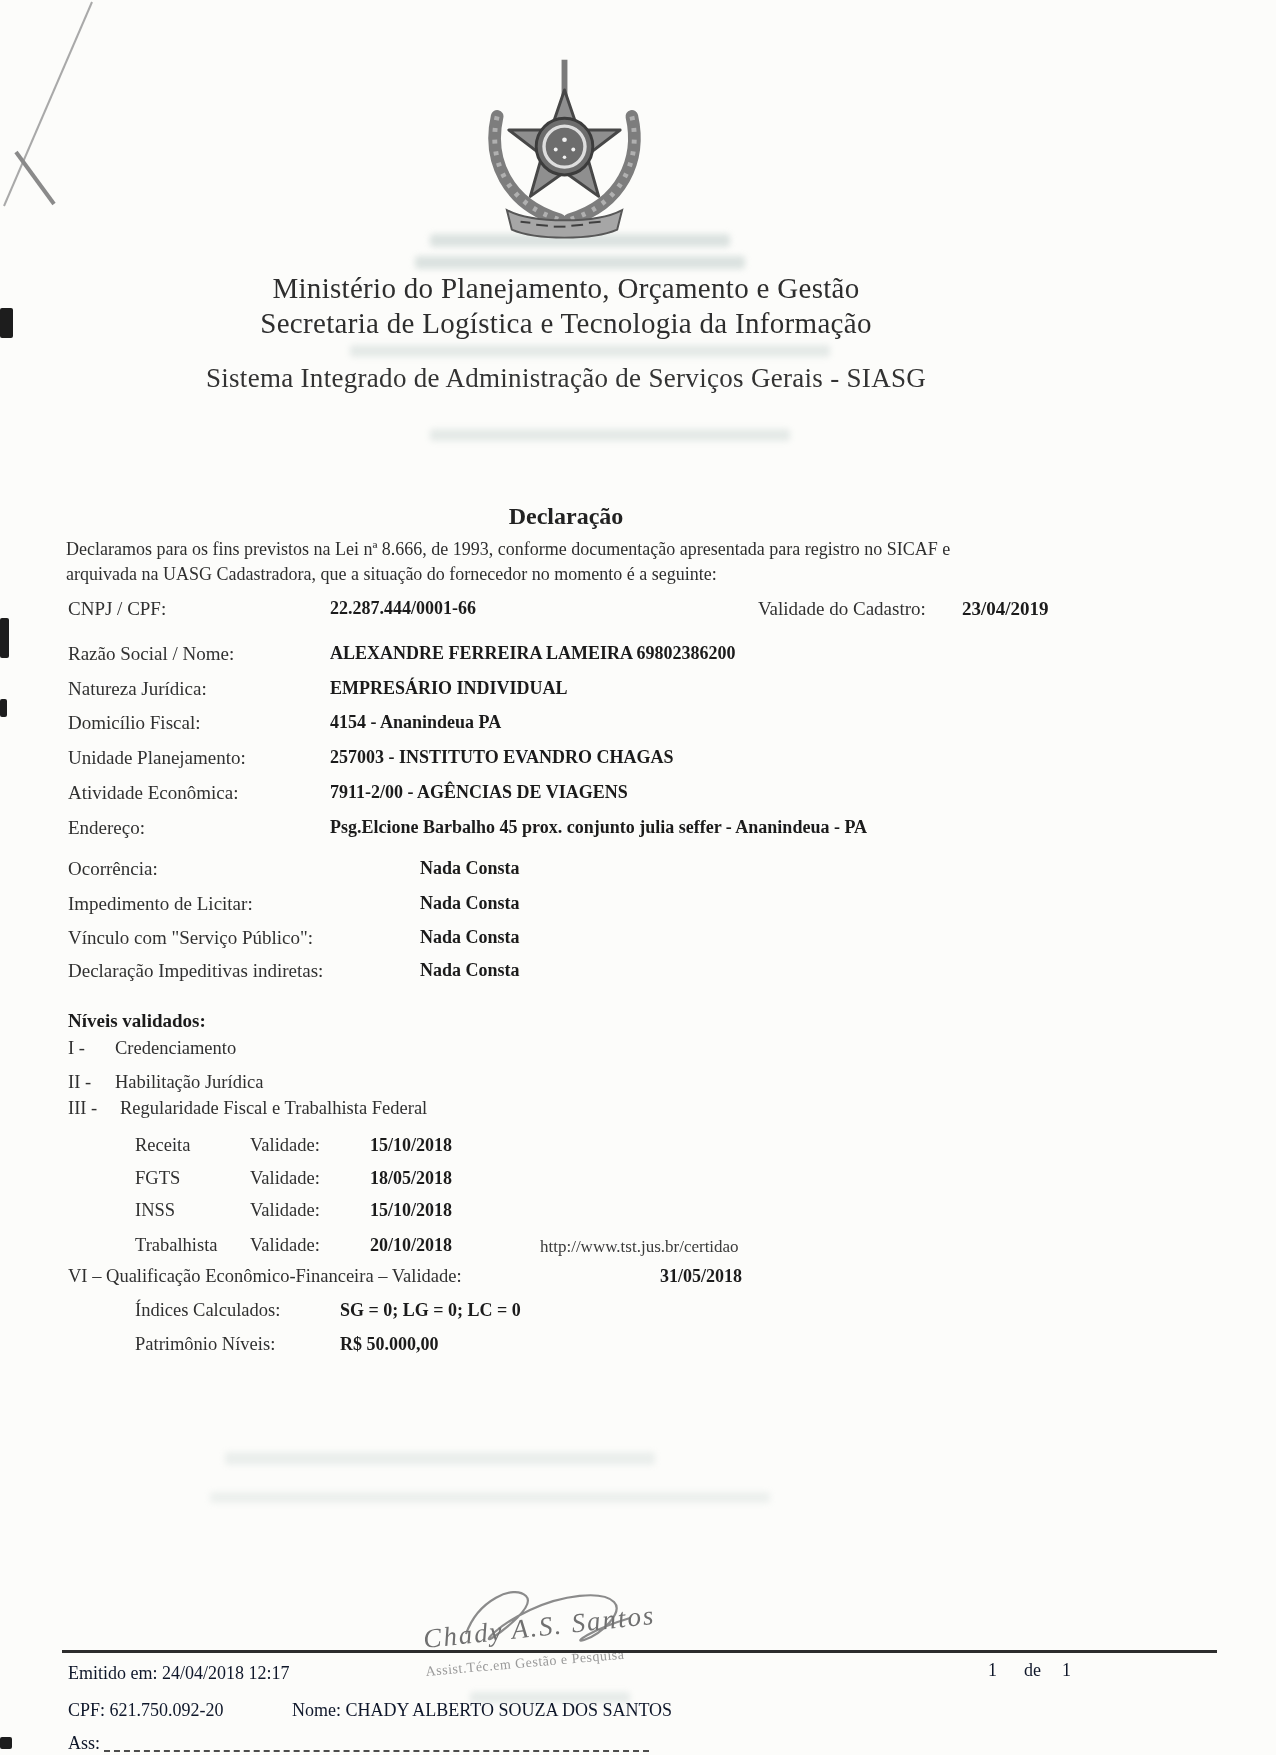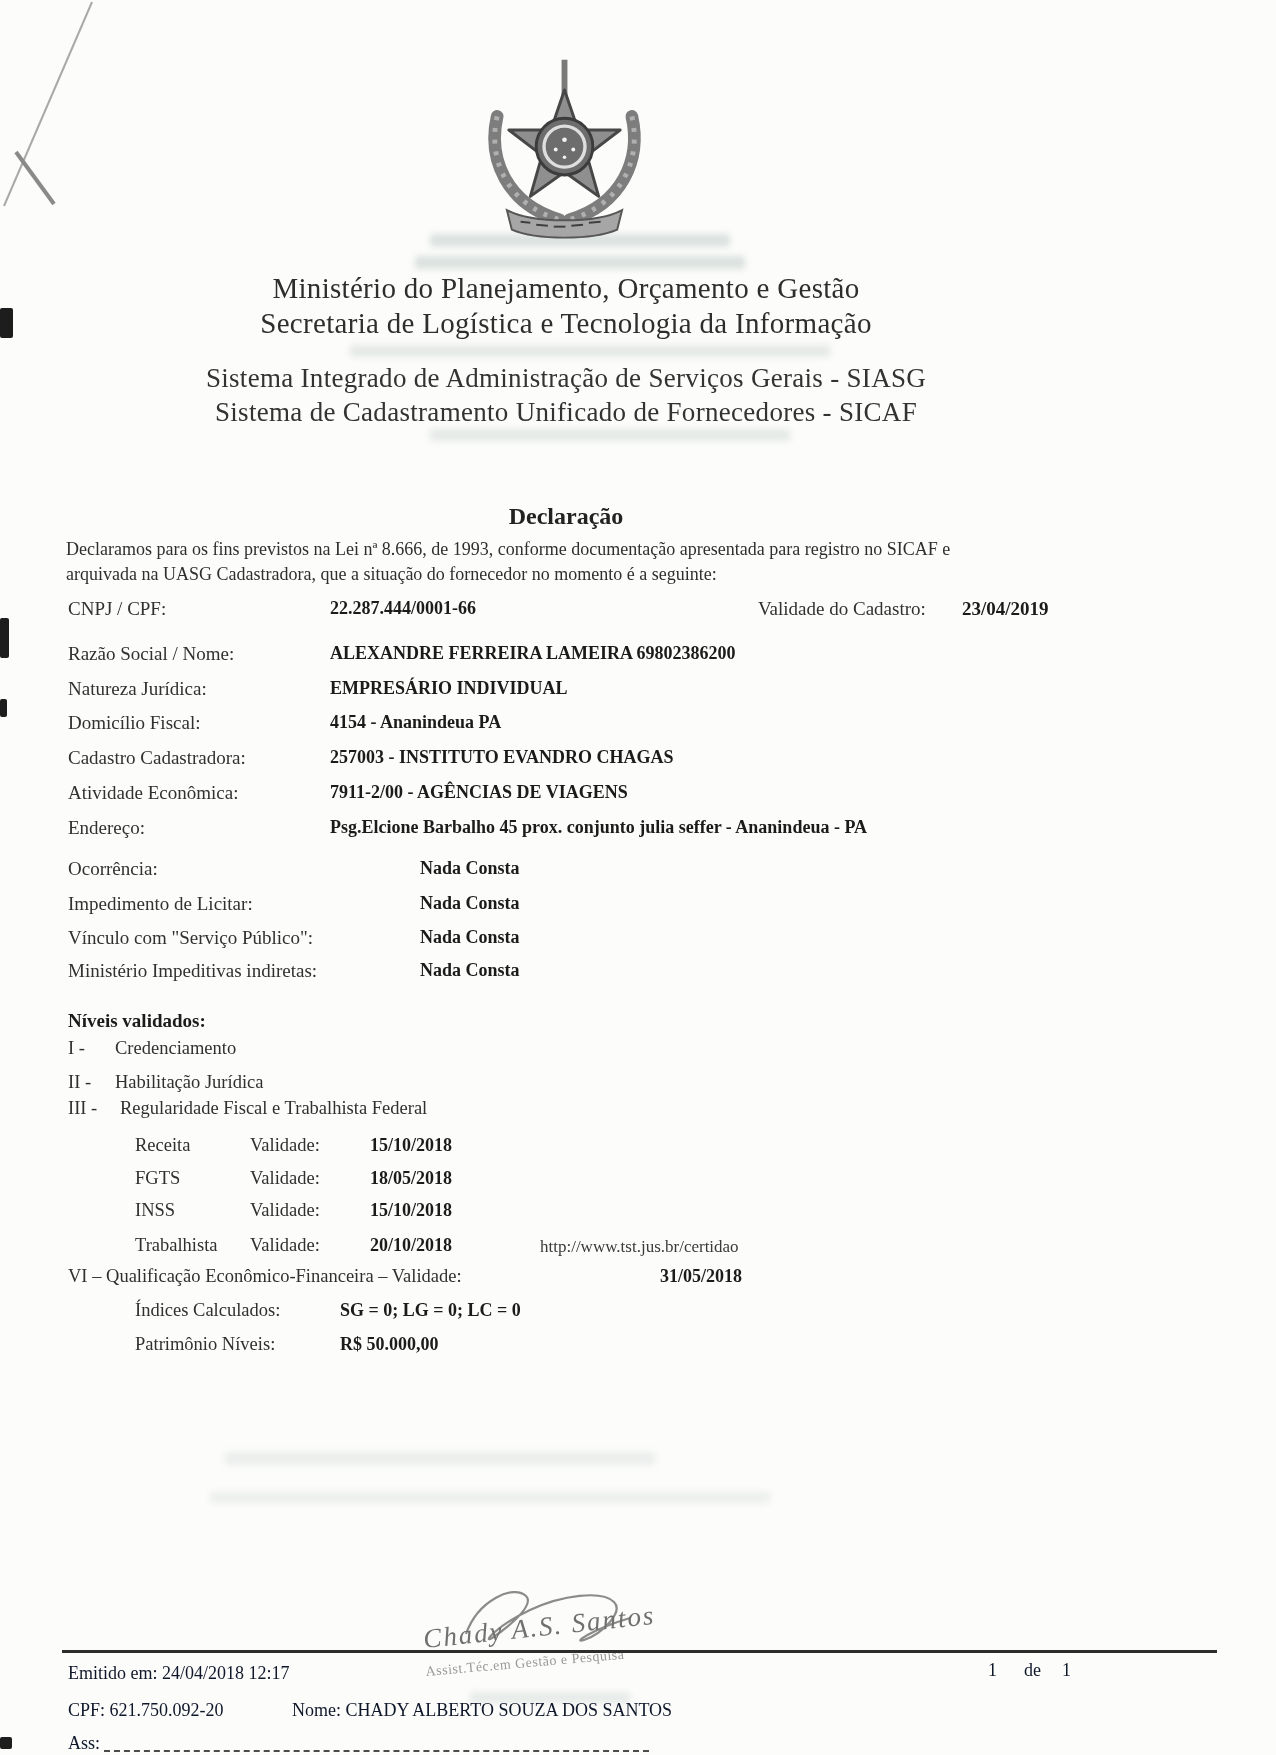--- a/index.html
+++ b/index.html
@@ -77,21 +77,20 @@
         <line x1="94" y1="175" x2="106" y2="175"></line>
           <line x1="112" y1="174" x2="124" y2="173"></line>
         <line x1="130" y1="171" x2="142" y2="170"></line>
       </g>
     </svg>
   </div>
 
   <div class="abs ctr h1" style="top:272px;">Ministério do Planejamento, Orçamento e Gestão</div>
   <div class="abs ctr h1" style="top:307px;">Secretaria de Logística e Tecnologia da Informação</div>
   <div class="abs ctr h2" style="top:363px;">Sistema Integrado de Administração de Serviços Gerais - SIASG</div>
-  <div class="abs ctr h2" style="top:397px;">Sistema de Cadastramento Unificado de Fornecedores - SICAF</div>
 
   <div class="abs ctr title" style="top:503px;">Declaração</div>
   <div class="abs body-txt" style="left:66px;top:539px;">Declaramos para os fins previstos na Lei nª 8.666, de 1993, conforme documentação apresentada para registro no SICAF e</div>
   <div class="abs body-txt" style="left:66px;top:564px;">arquivada na UASG Cadastradora, que a situação do fornecedor no momento é a seguinte:</div>
 
   <div class="abs" style="left:0;top:598px;width:100%;">
     <span class="abs lab" style="left:68px;">CNPJ / CPF:</span>
     <span class="abs val" style="left:330px;">22.287.444/0001-66</span>
     <span class="abs lab" style="left:758px;">Validade do Cadastro:</span>
     <span class="abs val" style="left:962px;font-size:19px;">23/04/2019</span>
@@ -102,21 +101,21 @@
   </div>
   <div class="abs" style="left:0;top:678px;width:100%;">
     <span class="abs lab" style="left:68px;">Natureza Jurídica:</span>
     <span class="abs val" style="left:330px;">EMPRESÁRIO INDIVIDUAL</span>
   </div>
   <div class="abs" style="left:0;top:712px;width:100%;">
     <span class="abs lab" style="left:68px;">Domicílio Fiscal:</span>
     <span class="abs val" style="left:330px;">4154 - Ananindeua PA</span>
   </div>
   <div class="abs" style="left:0;top:747px;width:100%;">
-    <span class="abs lab" style="left:68px;">Cadastro Cadastradora:</span>
+    <span class="abs lab" style="left:68px;">Unidade Planejamento:</span>
     <span class="abs val" style="left:330px;">257003 - INSTITUTO EVANDRO CHAGAS</span>
   </div>
   <div class="abs" style="left:0;top:782px;width:100%;">
     <span class="abs lab" style="left:68px;">Atividade Econômica:</span>
     <span class="abs val" style="left:330px;">7911-2/00 - AGÊNCIAS DE VIAGENS</span>
   </div>
   <div class="abs" style="left:0;top:817px;width:100%;">
     <span class="abs lab" style="left:68px;">Endereço:</span>
     <span class="abs val" style="left:330px;">Psg.Elcione Barbalho 45 prox. conjunto julia seffer - Ananindeua - PA</span>
   </div>
@@ -127,21 +126,21 @@
   </div>
   <div class="abs" style="left:0;top:893px;width:100%;">
     <span class="abs lab" style="left:68px;">Impedimento de Licitar:</span>
     <span class="abs val" style="left:420px;">Nada Consta</span>
   </div>
   <div class="abs" style="left:0;top:927px;width:100%;">
     <span class="abs lab" style="left:68px;">Vínculo com "Serviço Público":</span>
     <span class="abs val" style="left:420px;">Nada Consta</span>
   </div>
   <div class="abs" style="left:0;top:960px;width:100%;">
-    <span class="abs lab" style="left:68px;">Ministério Impeditivas indiretas:</span>
+    <span class="abs lab" style="left:68px;">Declaração Impeditivas indiretas:</span>
     <span class="abs val" style="left:420px;">Nada Consta</span>
   </div>
 
   <div class="abs val" style="left:68px;top:1010px;font-size:19px;">Níveis validados:</div>
   <div class="abs" style="left:0;top:1038px;width:100%;">
     <span class="abs lvl" style="left:68px;">I -</span>
     <span class="abs lvl" style="left:115px;">Credenciamento</span>
   </div>
   <div class="abs" style="left:0;top:1072px;width:100%;">
     <span class="abs lvl" style="left:68px;">II -</span>

